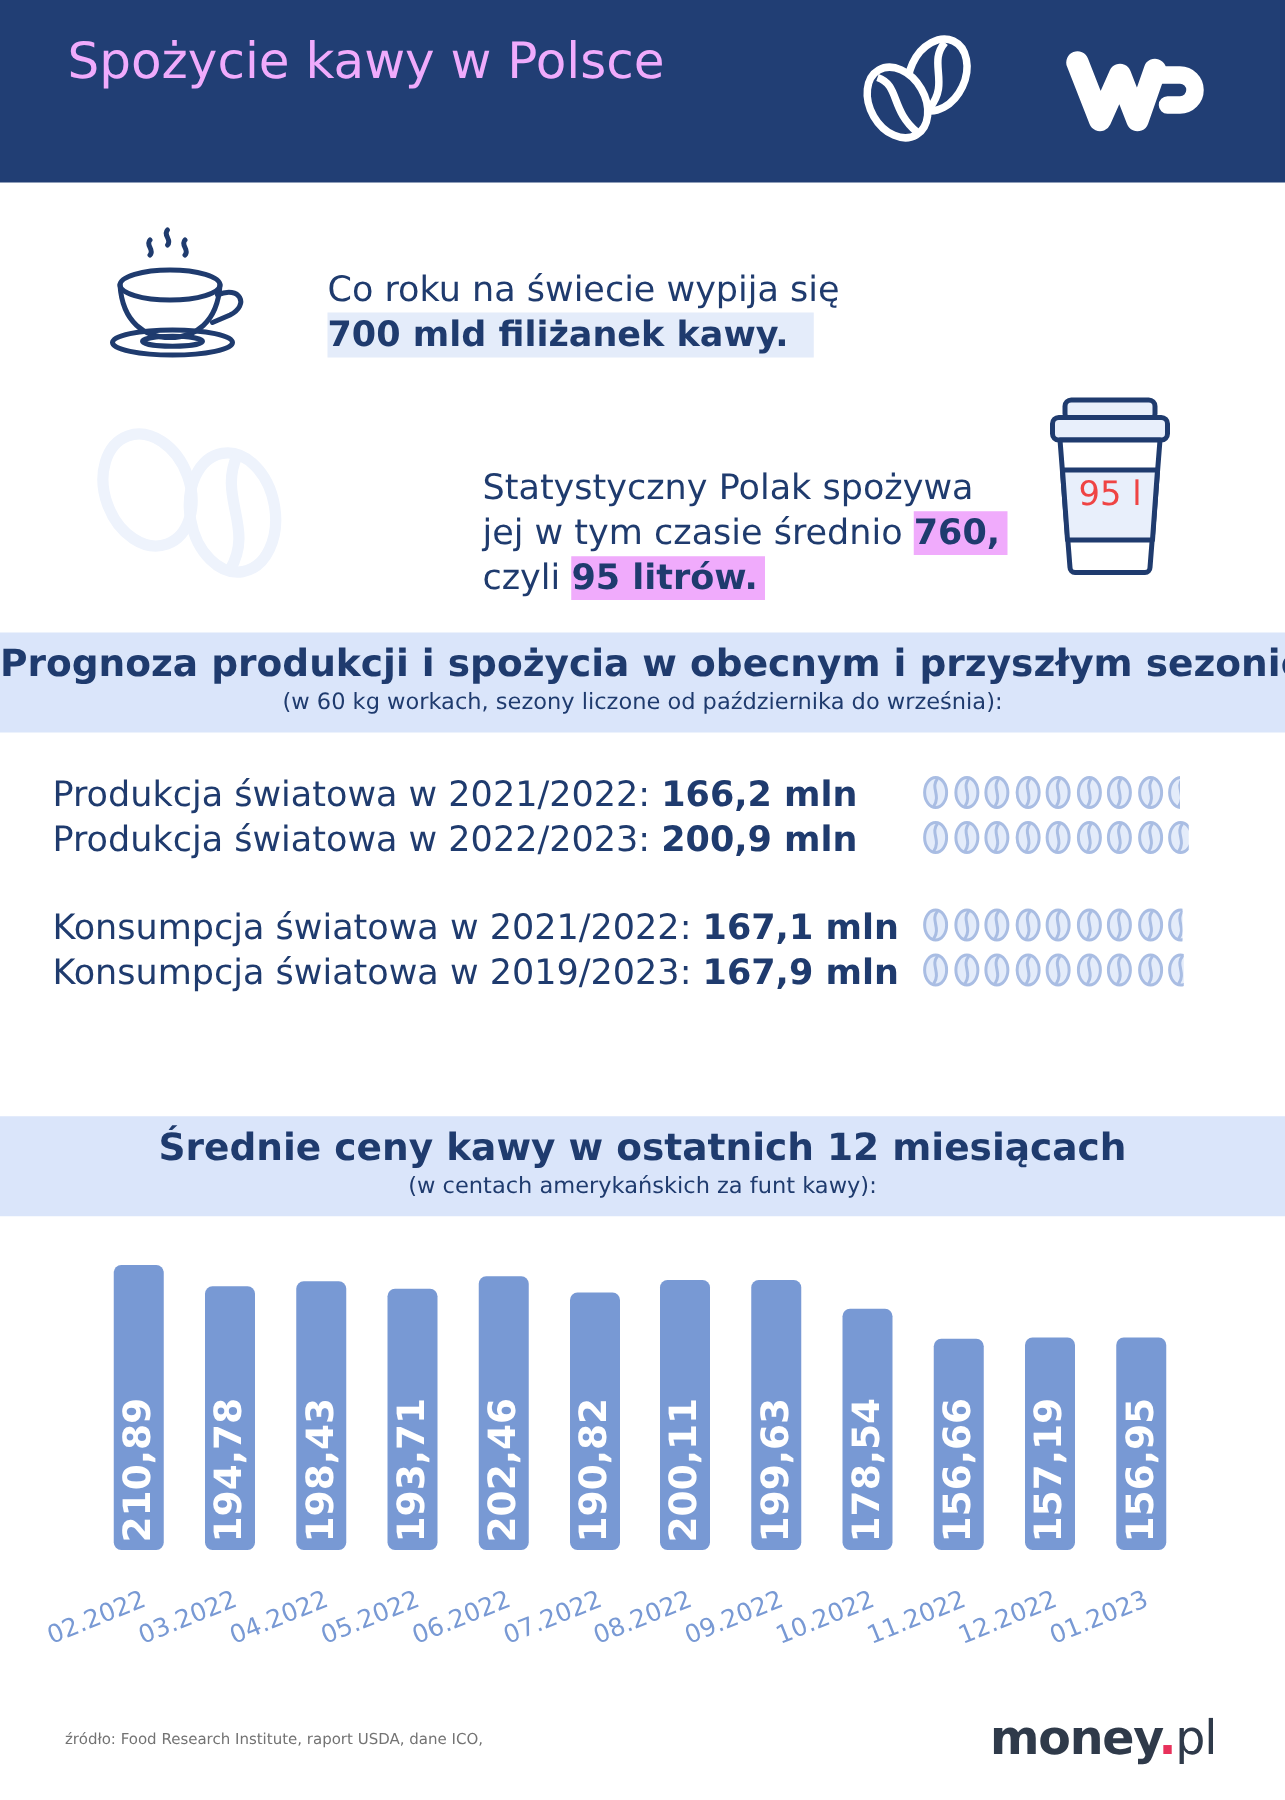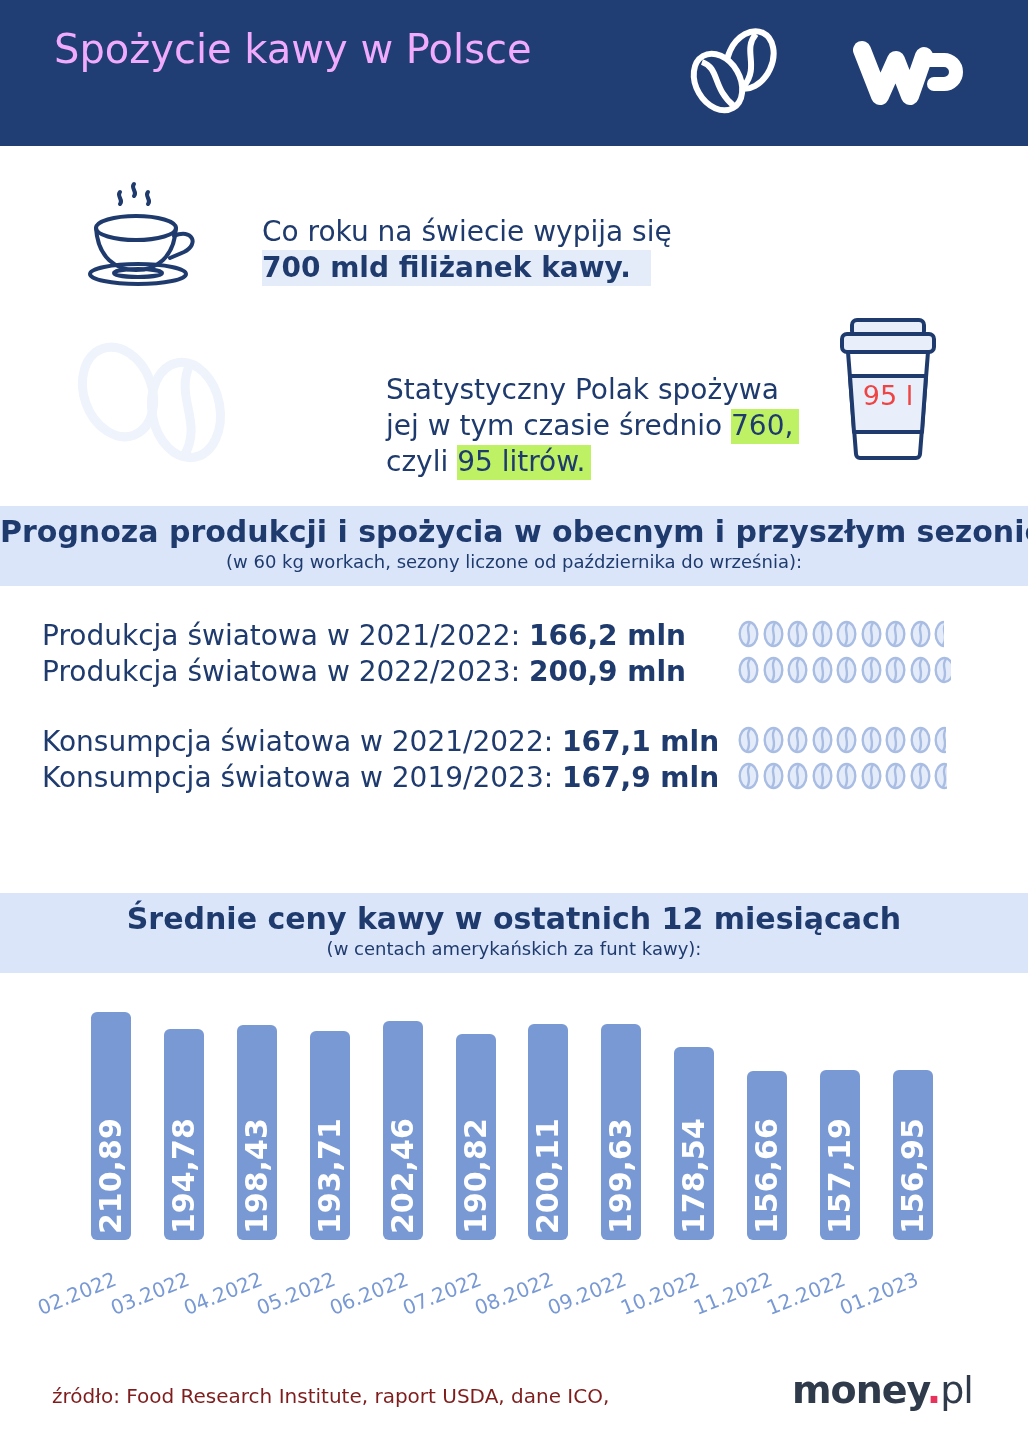--- a/index.html
+++ b/index.html
@@ -8,21 +8,21 @@
 
   .header { position: absolute; left: 0; top: 0; width: 1028px; height: 146px; background: #213e74; }
   .header-title { position: absolute; left: 54px; top: 24px; color: #f0abfc; font-size: 40px; line-height: 50px; font-family: "DejaVu Sans", sans-serif; letter-spacing: 0px; }
   .header-title div { white-space: nowrap; }
   .beans-icon { position: absolute; left: 686px; top: 24px; width: 96px; height: 92px; }
   .wp-logo { position: absolute; left: 852px; top: 40px; width: 116px; height: 66px; }
 
   .cup-icon { position: absolute; left: 86px; top: 178px; width: 120px; height: 110px; }
   .stat1 { position: absolute; left: 262px; top: 214px; font-size: 28px; line-height: 36px; color: #1f3b6e; }
   .stat1 .line { white-space: nowrap; }
-  .hl { background: #bef264; padding: 0 6px 2px 0; font-weight: normal; }
+  .hl { background: #f0abfc; padding: 0 6px 2px 0; font-weight: bold; }
   .hl-block { display: inline-block; background: #e4ecfa; padding-right: 20px; font-weight: bold; }
 
   .bg-beans-icon { position: absolute; left: 70px; top: 338px; width: 160px; height: 128px; opacity: 1; }
   .stat2 { position: absolute; left: 386px; top: 336px; font-size: 28px; line-height: 36px; color: #1f3b6e; margin-top: 36px; }
   .stat2 .line { white-space: nowrap; }
   .cup2-icon { position: absolute; left: 838px; top: 316px; width: 100px; height: 146px; }
   .cup2-label { position: absolute; left: 838px; top: 380px; width: 100px; text-align: center; font-size: 27px; color: #ef4444; }
 
   .band { position: absolute; left: 0; width: 1028px; background: #dae5fa; text-align: center; }
   .band-1 { top: 506px; height: 80px; }
@@ -37,21 +37,21 @@
 
   .bean-rows { position: absolute; left: 738px; top: 620px; }
   .bean-row { position: absolute; left: 0; height: 30px; white-space: nowrap; overflow: hidden; }
   .bean { display: inline-block; width: 21px; height: 28px; margin-right: 3.5px; vertical-align: top; }
 
   .chart { position: absolute; left: 0; top: 990px; width: 1028px; height: 360px; }
   .bar { position: absolute; width: 40px; background: #7899d4; border-radius: 6px; bottom: 110px; }
   .bar-val { position: absolute; left: 50%; bottom: 6px; transform-origin: left bottom; transform: translateX(14px) rotate(-90deg); color: #ffffff; font-size: 30px; font-weight: bold; white-space: nowrap; line-height: 28px; }
   .xlabel { position: absolute; color: #7899d4; font-size: 20px; white-space: nowrap; transform: rotate(-22deg); transform-origin: left bottom; }
 
-  .source { position: absolute; left: 52px; top: 1384px; font-size: 20px; color: #7f1d1d; white-space: nowrap; }
+  .source { position: absolute; left: 52px; top: 1384px; font-size: 12px; color: #737373; white-space: nowrap; }
   .money-logo { position: absolute; left: 792px; top: 1368px; font-size: 38px; font-weight: bold; color: #2f3a4a; letter-spacing: -1px; white-space: nowrap; }
   .money-logo .dot { color: #e8315b; }
   .money-logo .pl { font-weight: normal; }
 </style>
 </head>
 <body>
 
 <div class="header">
   <div class="header-title">
     <div>Spożycie kawy w Polsce</div>

